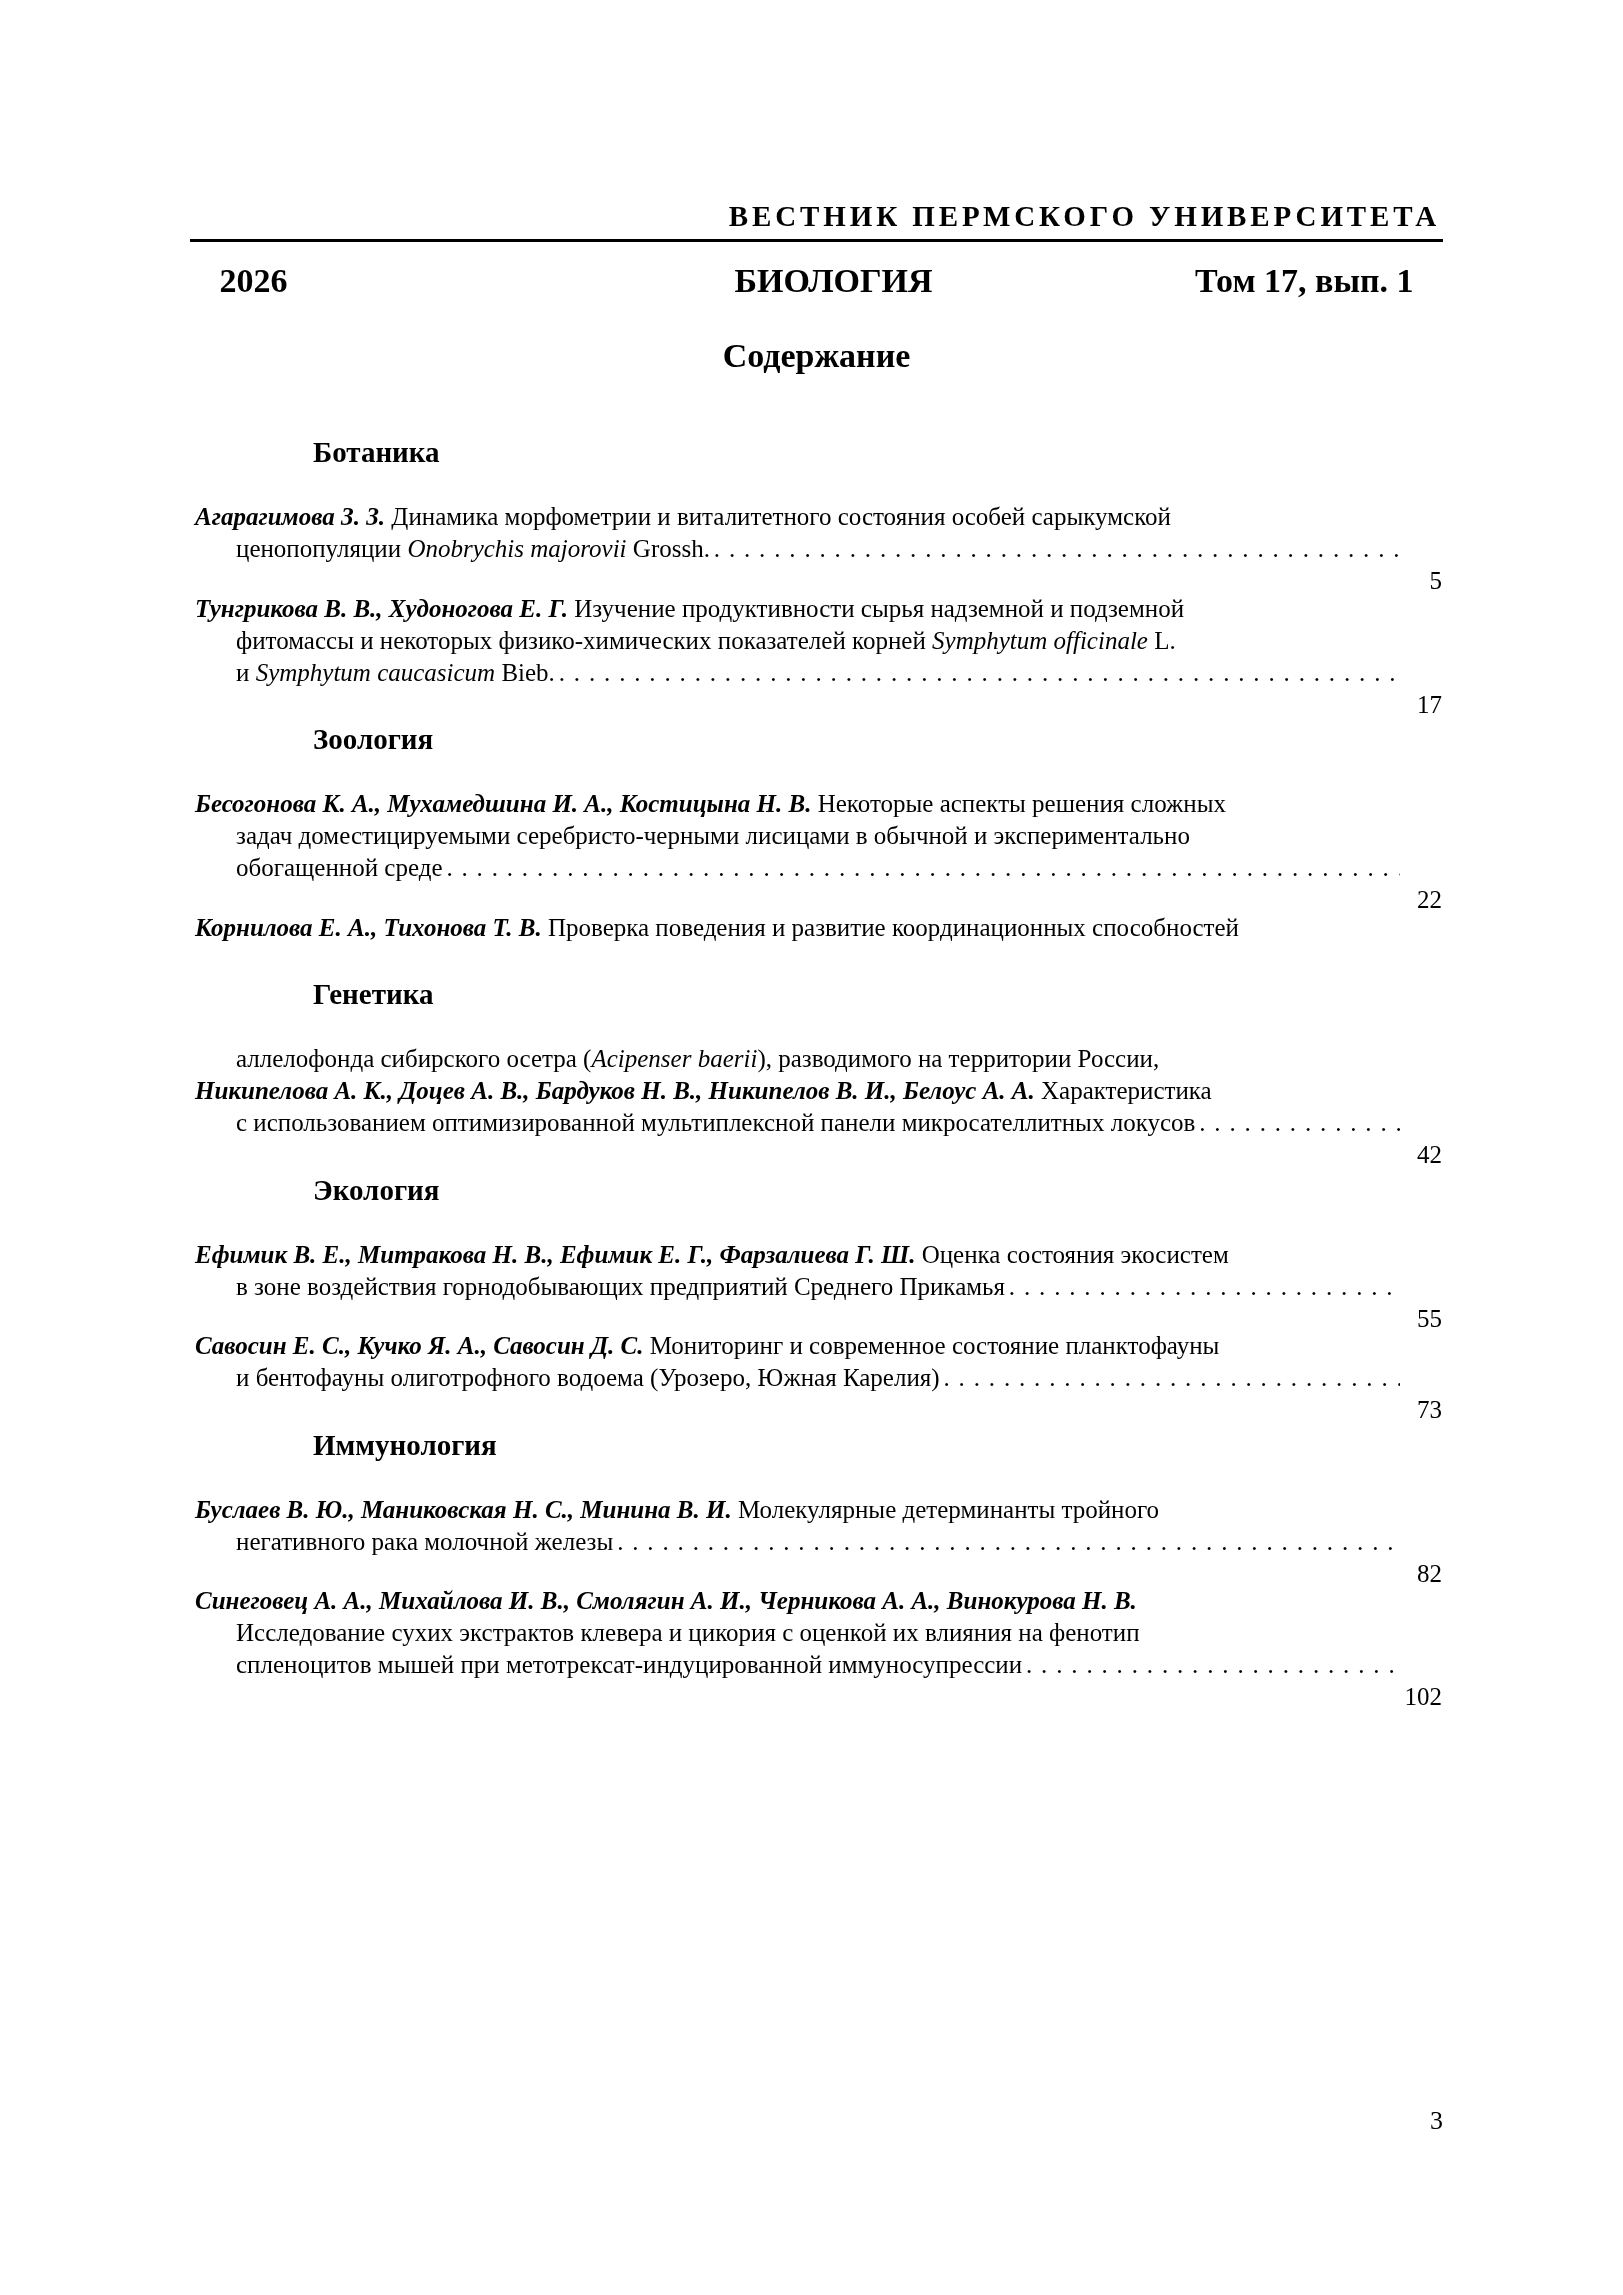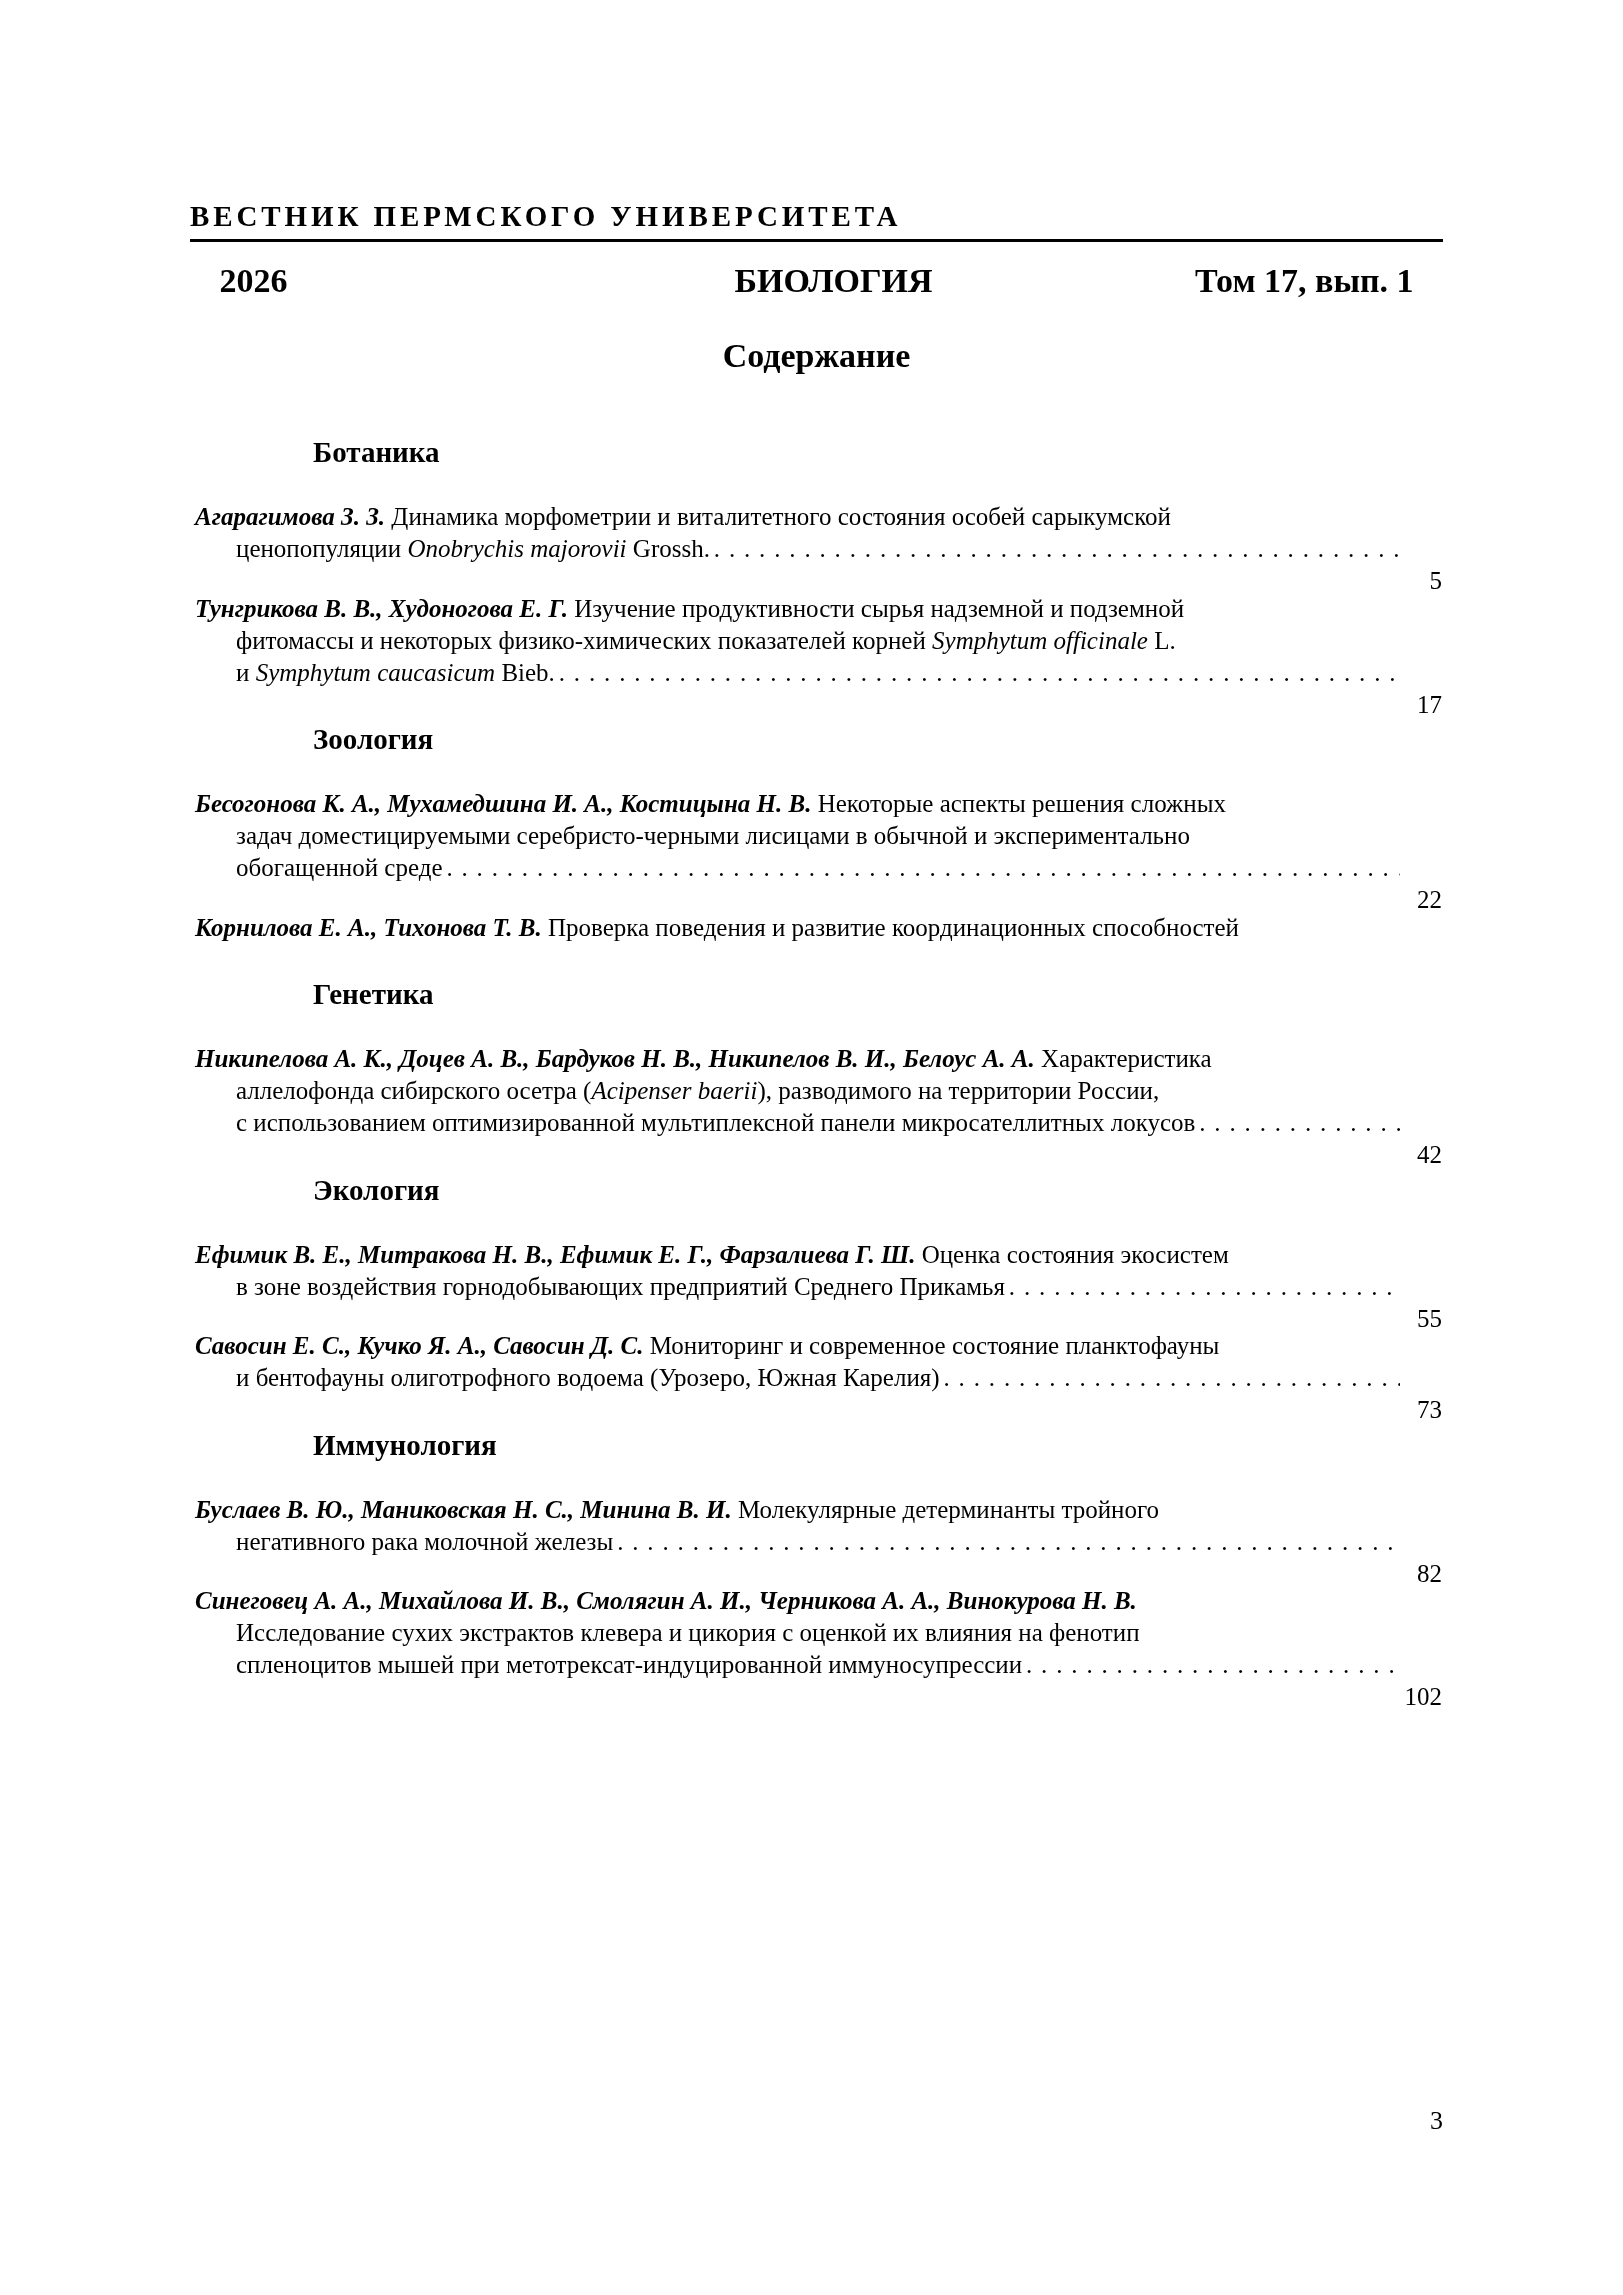--- a/index.html
+++ b/index.html
@@ -2,21 +2,21 @@
 <html style="font-size:10.5px"><head>
 <meta charset="utf-8">
 <style>
   html, body { margin: 0; padding: 0; background: #ffffff; }
   body {
     width: 1623px; height: 2295px; position: relative; overflow: hidden;
     font-family: "Liberation Serif", "DejaVu Serif", serif; color: #000;
   }
   .journal-title {
     position: absolute; left: 190px; width: 1250px; top: 200px;
-    text-align: left; font-size: 29px; font-weight: bold; letter-spacing: 3.9px;
+    text-align: right; font-size: 29px; font-weight: bold; letter-spacing: 3.9px;
   }
   .rule {
     position: absolute; left: 190px; width: 1253px; top: 239px; height: 2.6px; background: #000;
   }
   .meta-row {
     position: absolute; top: 262px; left: 190px; width: 1253px; height: 46px;
     font-size: 34px; font-weight: bold;
   }
   .meta-row .year { position: absolute; left: 29.4px; top: 0; }
   .meta-row .section { position: absolute; left: 17px; width: 100%; text-align: center; top: 0; }
@@ -116,28 +116,28 @@
   <div class="entry">
     <div class="line">
       <span class="authors">Корнилова Е. А., Тихонова Т. В.</span>
       <span>Проверка поведения и развитие координационных способностей</span>
     </div>
   </div>
 
   <div class="section-heading">Генетика</div>
 
   <div class="entry">
+    <div class="line cont">
+      <span>аллелофонда сибирского осетра (</span><span class="latin">Acipenser baerii</span><span>), разводимого на территории России,</span>
+    </div>
     <div class="line">
       <span class="authors">Никипелова А. К., Доцев А. В., Бардуков Н. В., Никипелов В. И., Белоус А. А.</span>
       <span>Характеристика</span>
     </div>
     <div class="line cont">
-      <span>аллелофонда сибирского осетра (</span><span class="latin">Acipenser baerii</span><span>), разводимого на территории России,</span>
-    </div>
-    <div class="line cont">
       <div class="dots-end">
         <span class="txt">с использованием оптимизированной мультиплексной панели микросателлитных локусов</span>
         <span class="leader"></span>
       </div>
       <span class="page-num">42</span>
     </div>
   </div>
 
   <div class="section-heading">Экология</div>
 

